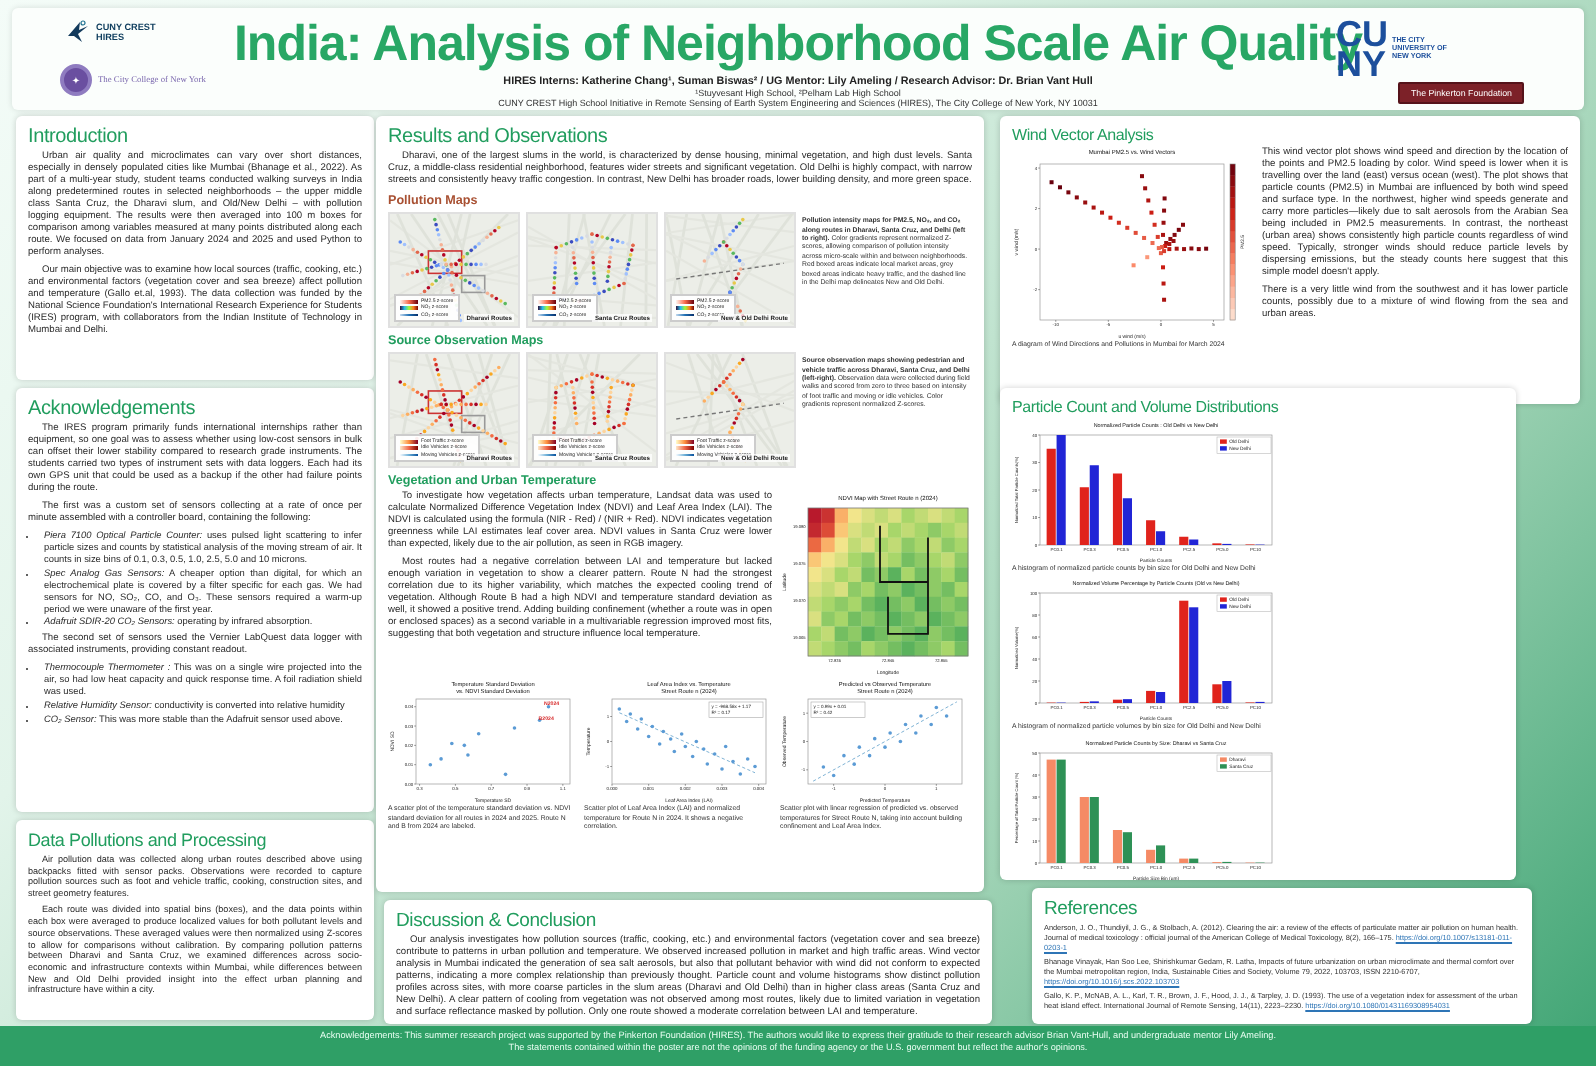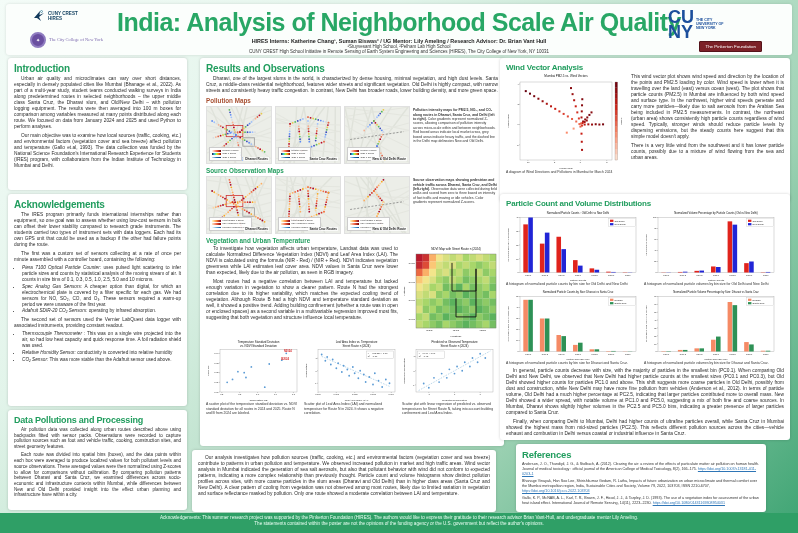--- a/index.html
+++ b/index.html
@@ -3,21 +3,21 @@
 <meta charset="utf-8">
 <style>
   *{box-sizing:border-box;margin:0;padding:0}
   html,body{font-family:"Liberation Sans",sans-serif}
   body{background:#2c8f5c}
   .poster{position:relative;width:798px;height:533px;overflow:hidden;
     background:linear-gradient(135deg,#f4fcf8 0%,#e2f4ea 30%,#9ed2b4 70%,#3ea473 100%)}
   .card{position:absolute;background:#fff;border-radius:3px;padding:5px 6px;
     box-shadow:0 0 3px rgba(0,0,0,.18);overflow:hidden}
   
-  .hg{font-size:10px;font-weight:bold;color:#219d5e;margin-bottom:2px;letter-spacing:-.2px}
+  .hg{font-size:10px;font-weight:normal;color:#219d5e;margin-bottom:2px;letter-spacing:-.2px}
   .sub{font-size:6.3px;font-weight:bold;color:#219d5e;margin:3px 0 2px}
   .sub.red{color:#a85032}
   p.body{font-size:4.8px;line-height:1.26;text-align:justify;color:#2b2b2b;margin-bottom:2.5px;text-indent:7px}
   p.body.noind{text-indent:0}
   ul.blt{margin:0 0 2.5px 8px;font-size:4.7px;line-height:1.25;color:#2b2b2b}
   ul.blt li{margin-bottom:1px;text-align:justify}
   ul.blt i{font-style:italic}
   .figcap{font-size:3.4px;line-height:1.3;color:#333}
   .figcap b{font-weight:bold}
   
@@ -126,21 +126,21 @@
       <li><i>CO₂ Sensor:</i><span> This was more stable than the Adafruit sensor used above.</span></li>
     </ul>
   </div>
 
   <div class="card" style="left:8px;top:410px;width:179px;height:100px">
     <div class="hg" style="font-size:9px">Data Pollutions and Processing</div>
     <p class="body" style="font-size:4.55px">Air pollution data was collected along urban routes described above using backpacks fitted with sensor packs. Observations were recorded to capture pollution sources such as foot and vehicle traffic, cooking, construction sites, and street geometry features.</p>
     <p class="body" style="font-size:4.55px">Each route was divided into spatial bins (boxes), and the data points within each box were averaged to produce localized values for both pollutant levels and source observations. These averaged values were then normalized using Z-scores to allow for comparisons without calibration. By comparing pollution patterns between Dharavi and Santa Cruz, we examined differences across socio-economic and infrastructure contexts within Mumbai, while differences between New and Old Delhi provided insight into the effect urban planning and infrastructure have within a city.</p>
   </div>
 
-  <div class="card" style="left:200px;top:58px;width:304px;height:388px">
+  <div class="card" style="left:188px;top:58px;width:304px;height:388px">
     <div class="hg">Results and Observations</div>
     <p class="body">Dharavi, one of the largest slums in the world, is characterized by dense housing, minimal vegetation, and high dust levels. Santa Cruz, a middle-class residential neighborhood, features wider streets and significant vegetation. Old Delhi is highly compact, with narrow streets and consistently heavy traffic congestion. In contrast, New Delhi has broader roads, lower building density, and more green space.</p>
 
     <div class="sub red">Pollution Maps</div>
     <div class="maps-row">
       <div class="map-tile">
           <svg viewBox="0 0 64 56" width="64" height="56" style="position:absolute;left:0;top:0">
             <rect x="0" y="0" width="64" height="56" fill="#eceee8"></rect>
             <line x1="58.980295872082934" y1="0" x2="3.647578130941838" y2="56" stroke="#dfe2da" stroke-width="1.4"></line>
             <line x1="0" y1="3.1916308645741083" x2="64" y2="51.60775888807257" stroke="#e4e6df" stroke-width="1.1"></line>
@@ -1049,20 +1049,21 @@
               <text x="52.5" y="6.5" font-size="2.9" text-anchor="middle" fill="#111" font-family="Liberation Sans, sans-serif">Street Route n (2024)</text>
               <text x="52.5" y="61" font-size="2.5" text-anchor="middle" fill="#222" font-family="Liberation Sans, sans-serif">Predicted Temperature</text>
               <text x="3.2" y="30.75" font-size="2.5" text-anchor="middle" fill="#222" font-family="Liberation Sans, sans-serif" transform="rotate(-90 3.2 30.75)">Observed Temperature</text>
             </svg></div>
         <div class="figcap">Scatter plot with linear regression of predicted vs. observed temperatures for Street Route N, taking into account building confinement and Leaf Area Index.</div>
       </div>
     </div>
   </div>
 
   <div class="card" style="left:192px;top:450px;width:304px;height:62px">
+    <div class="hg" style="font-size:9.5px">Discussion &amp; Conclusion</div>
     <p class="body">Our analysis investigates how pollution sources (traffic, cooking, etc.) and environmental factors (vegetation cover and sea breeze) contribute to patterns in urban pollution and temperature. We observed increased pollution in market and high traffic areas. Wind vector analysis in Mumbai indicated the generation of sea salt aerosols, but also that pollutant behavior with wind did not conform to expected patterns, indicating a more complex relationship than previously thought. Particle count and volume histograms show distinct pollution profiles across sites, with more coarse particles in the slum areas (Dharavi and Old Delhi) than in higher class areas (Santa Cruz and New Delhi). A clear pattern of cooling from vegetation was not observed among most routes, likely due to limited variation in vegetation and surface reflectance masked by pollution. Only one route showed a moderate correlation between LAI and temperature.</p>
   </div>
 
   <div class="card" style="left:500px;top:58px;width:290px;height:144px">
     <div class="hg" style="font-size:8px">Wind Vector Analysis</div>
     <div class="windrow">
       <div style="width:120px;flex:none">
         <div class="chart-wind"><svg viewBox="0 0 118 96" width="118" height="96">
               <rect x="14" y="8" width="92" height="78" fill="#fff" stroke="#999" stroke-width="0.35"></rect>
               <text x="21.885714285714286" y="89" font-size="2.2" text-anchor="middle" fill="#222" font-family="Liberation Sans, sans-serif">-10</text>
@@ -1149,21 +1150,21 @@
             </svg></div>
         <div class="figcap">A diagram of Wind Directions and Pollutions in Mumbai for March 2024</div>
       </div>
       <div style="flex:1">
         <p class="body noind">This wind vector plot shows wind speed and direction by the location of the points and PM2.5 loading by color. Wind speed is lower when it is travelling over the land (east) versus ocean (west). The plot shows that particle counts (PM2.5) in Mumbai are influenced by both wind speed and surface type. In the northwest, higher wind speeds generate and carry more particles—likely due to salt aerosols from the Arabian Sea being included in PM2.5 measurements. In contrast, the northeast (urban area) shows consistently high particle counts regardless of wind speed. Typically, stronger winds should reduce particle levels by dispersing emissions, but the steady counts here suggest that this simple model doesn't apply.</p>
         <p class="body noind">There is a very little wind from the southwest and it has lower particle counts, possibly due to a mixture of wind flowing from the sea and urban areas.</p>
       </div>
     </div>
   </div>
 
-  <div class="card" style="left:500px;top:194px;width:290px;height:246px">
+  <div class="card" style="left:500px;top:194px;width:258px;height:246px">
     <div class="hg" style="font-size:8px">Particle Count and Volume Distributions</div>
     <div class="grid2">
       <div class="barfig">
         <div class="chart-bar"><svg viewBox="0 0 132 72" width="132" height="72">
               <text x="72" y="3.5" font-size="2.7" text-anchor="middle" fill="#111" font-family="Liberation Sans, sans-serif">Normalized Particle Counts : Old Delhi vs New Delhi</text>
               <rect x="14" y="7.5" width="116" height="55" fill="#fff" stroke="#999" stroke-width="0.35"></rect>
               <text x="12.6" y="63.4" font-size="2.2" text-anchor="end" fill="#222" font-family="Liberation Sans, sans-serif">0</text>
               <line x1="13.1" y1="62.5" x2="14" y2="62.5" stroke="#555" stroke-width="0.3"></line>
               <text x="12.6" y="49.65" font-size="2.2" text-anchor="end" fill="#222" font-family="Liberation Sans, sans-serif">10</text>
               <line x1="13.1" y1="48.75" x2="14" y2="48.75" stroke="#555" stroke-width="0.3"></line>

